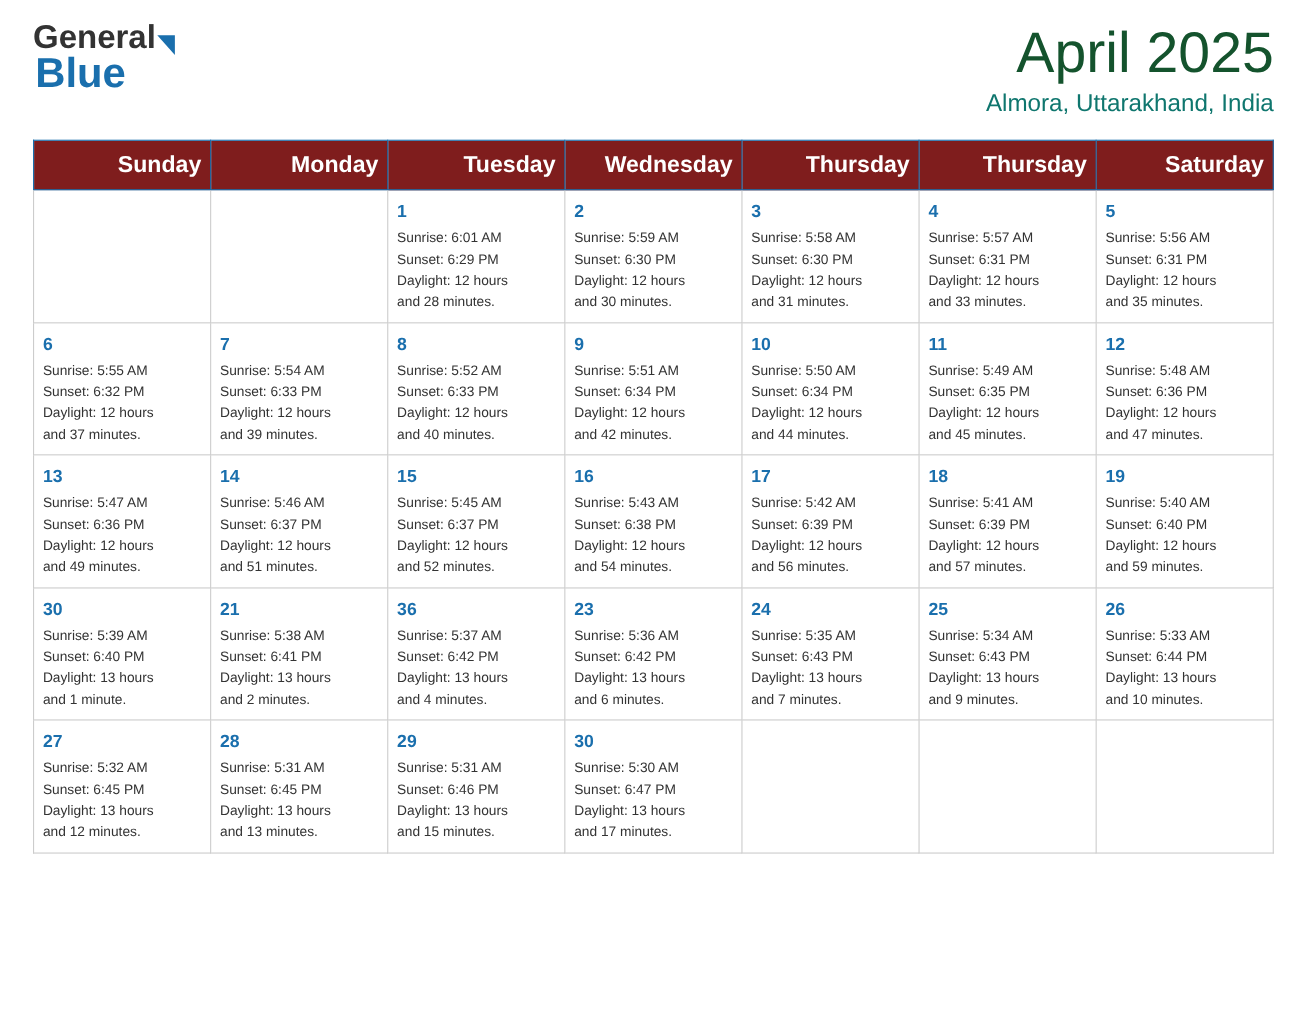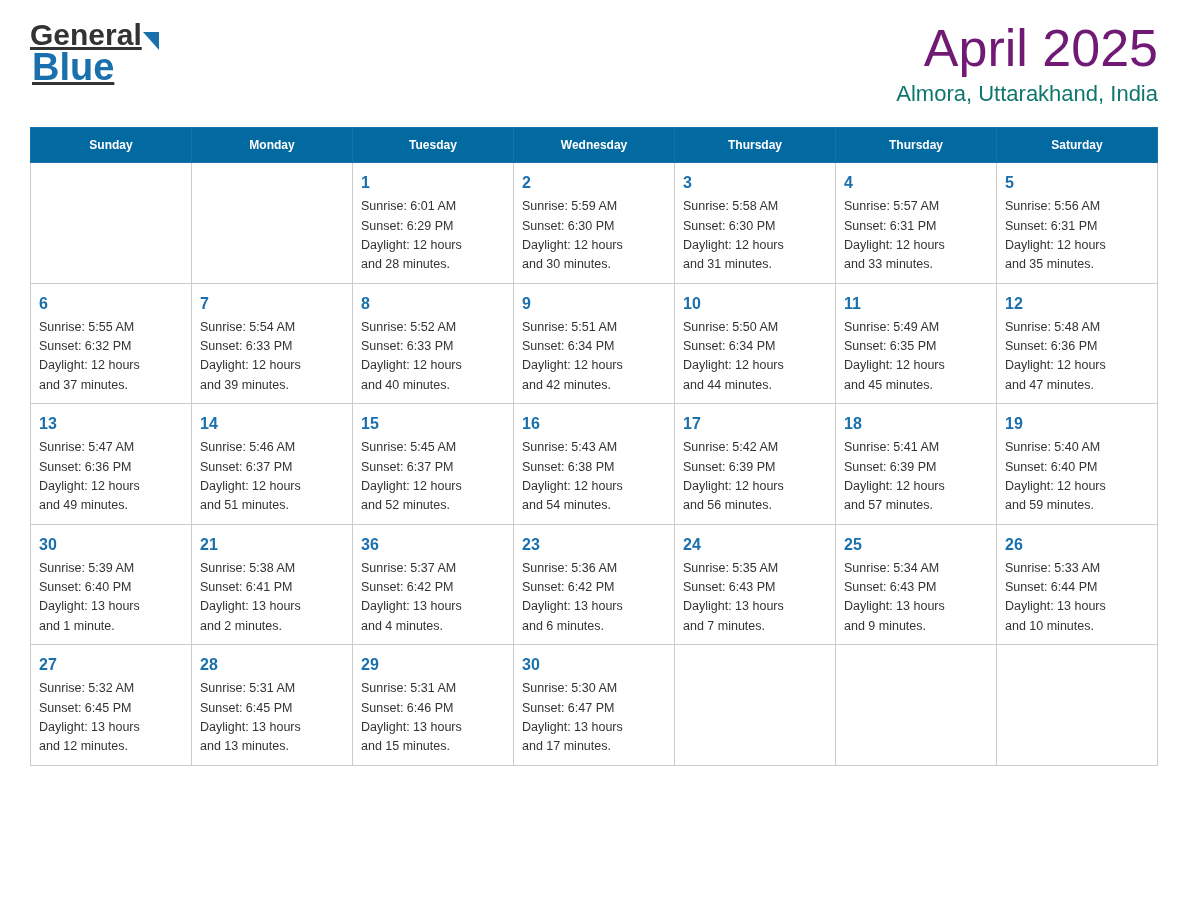--- a/index.html
+++ b/index.html
@@ -13,47 +13,46 @@
     }
     .header {
       display: flex;
       justify-content: space-between;
       align-items: flex-start;
       margin-bottom: 20px;
     }
     .logo {
       display: flex;
       align-items: center;
-      text-decoration: underline;
     }
     .title-block {
       text-align: right;
     }
     .title-block h1 {
       font-size: 52px;
       font-weight: normal;
-      color: #701a75;
+      color: #14532d;
       line-height: 1.1;
     }
     .title-block h2 {
       font-size: 22px;
       font-weight: normal;
       color: #0f766e;
       margin-top: 4px;
     }
     .calendar {
       width: 100%;
       border-collapse: collapse;
     }
     .calendar thead tr th {
-      background-color: #0369a1;
+      background-color: #7f1d1d;
       color: #fff;
       padding: 10px 8px;
-      text-align: center;
-      font-size: 12px;
+      text-align: right;
+      font-size: 21px;
       font-weight: bold;
       border: 1px solid #1a6fad;
     }
     .calendar tbody tr td {
       border: 1px solid #ccc;
       vertical-align: top;
       padding: 8px;
       width: 14.28%;
       min-height: 90px;
       font-size: 13px;

